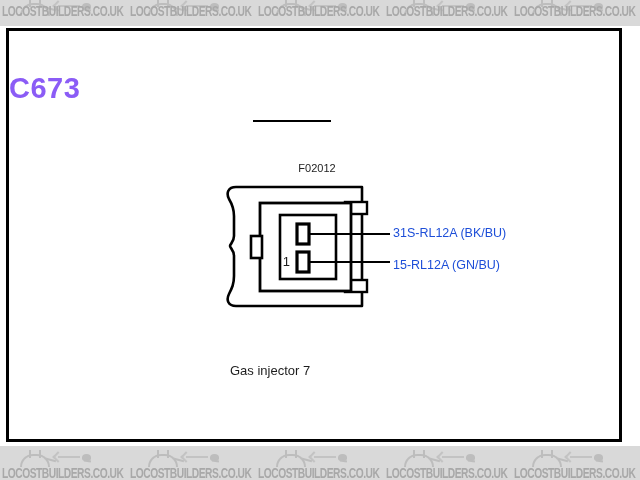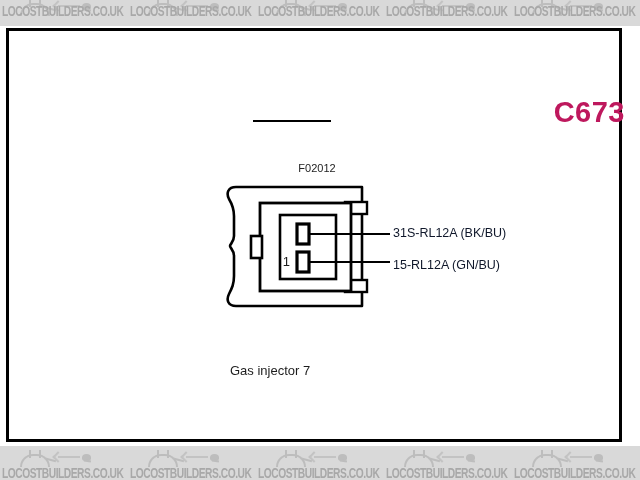--- a/index.html
+++ b/index.html
@@ -144,26 +144,26 @@
     height: 414px;
     border: 3px solid #000000;
     background: #ffffff;
     box-sizing: border-box;
   }
 
   
   #title {
     position: absolute;
     left: 0;
-    top: 65px;
+    top: 41px;
     width: 616px;
-    text-align: right;
+    text-align: left;
     font-size: 29px;
     font-weight: bold;
-    color: #be185d;
+    color: #8b5cf6;
     letter-spacing: 0.5px;
   }
   #title-rule {
     position: absolute;
     left: 244px;
     top: 89px;
     width: 78px;
     height: 2px;
     background: #000000;
   }
@@ -184,21 +184,21 @@
     top: 153px;
     width: 190px;
     height: 140px;
   }
   #connector-svg { display: block; }
 
   
   .pin-label {
     position: absolute;
     font-size: 12.5px;
-    color: #0f172a;
+    color: #1d4ed8;
     white-space: nowrap;
   }
   #pin-label-1 { left: 384px; top: 195px; }
   #pin-label-2 { left: 384px; top: 227px; }
 
   
   #footer {
     position: absolute;
     left: 221px;
     top: 330px;

